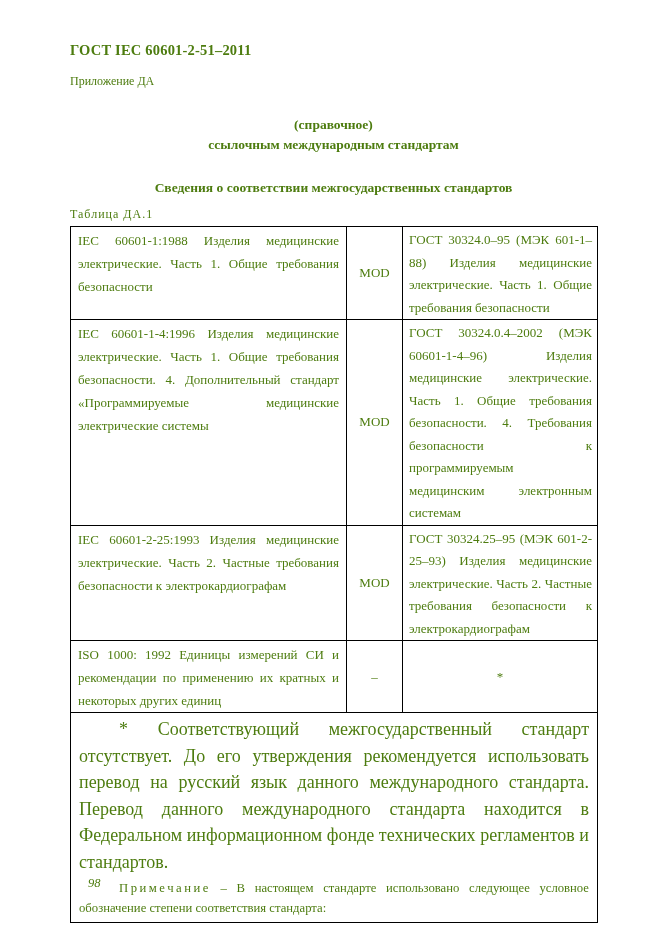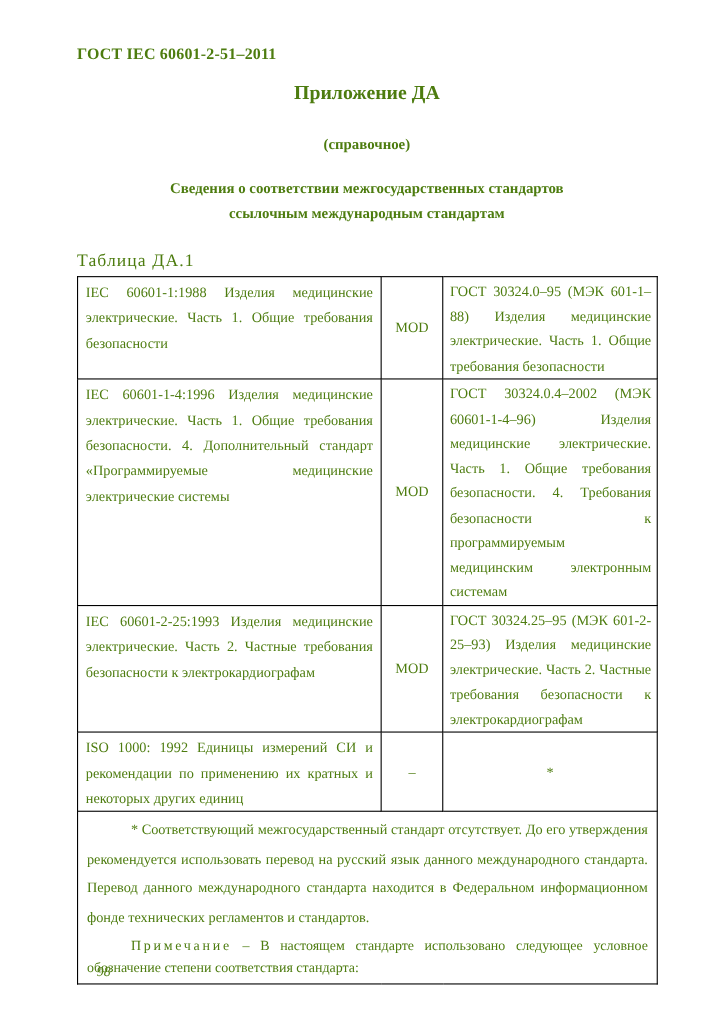--- a/index.html
+++ b/index.html
@@ -22,41 +22,41 @@
   }
   .doc-header {
     margin-top: 42px;
     font-size: 14.5px;
     font-weight: bold;
     text-align: left;
     letter-spacing: 0.2px;
   }
   .appendix-title {
     margin-top: 15px;
-    font-size: 18px;
-    font-weight: bold;
-    text-align: center;
+    font-size: 12px;
+    font-weight: normal;
+    text-align: left;
   }
   .appendix-subtitle {
     margin-top: 28px;
     font-size: 13.5px;
     font-weight: bold;
     text-align: center;
   }
   .section-title {
     font-size: 13.5px;
     font-weight: bold;
     text-align: center;
     line-height: 23px;
   }
   .section-title.first { margin-top: 20px; }
   .table-caption {
-    margin-top: 24px;
+    margin-top: 8px;
     margin-bottom: 4px;
-    font-size: 16px;
+    font-size: 12px;
     letter-spacing: 1px;
   }
   table.standards {
     border-collapse: collapse;
     table-layout: fixed;
     width: 527px;
   }
   table.standards th, table.standards td {
     border: 1.5px solid #000000;
     font-weight: normal;
@@ -99,21 +99,21 @@
   tr.rh-3 { height: 114px; }
   tr.rh-4 { height: 68px; }
   td.footnote-cell {
     vertical-align: top;
     padding: 3px 8px 4px 8px;
   }
   .footnote-star {
     text-align: justify;
     text-indent: 40px;
     line-height: 26.5px;
-    font-size: 13px;
+    font-size: 18px;
   }
   .footnote-note {
     margin-top: 3px;
     text-align: justify;
     text-indent: 40px;
     line-height: 20px;
     font-size: 12.7px;
   }
   .note-label { letter-spacing: 2.5px; }
   .page-number {
@@ -128,22 +128,22 @@
 <body>
 
 <div class="page">
   <div class="content">
 
     <div class="doc-header">ГОСТ IEC 60601-2-51–2011</div>
 
     <div class="appendix-title">Приложение ДА</div>
     <div class="appendix-subtitle">(справочное)</div>
 
+    <div class="section-title">ссылочным международным стандартам</div>
     <div class="section-title first">Сведения о соответствии межгосударственных стандартов</div>
-    <div class="section-title">ссылочным международным стандартам</div>
 
     <div class="table-caption">Таблица ДА.1</div>
 
     <table class="standards">
       <colgroup>
           <col class="c1">
           <col class="c2">
           <col class="c3">
         </colgroup>
 

